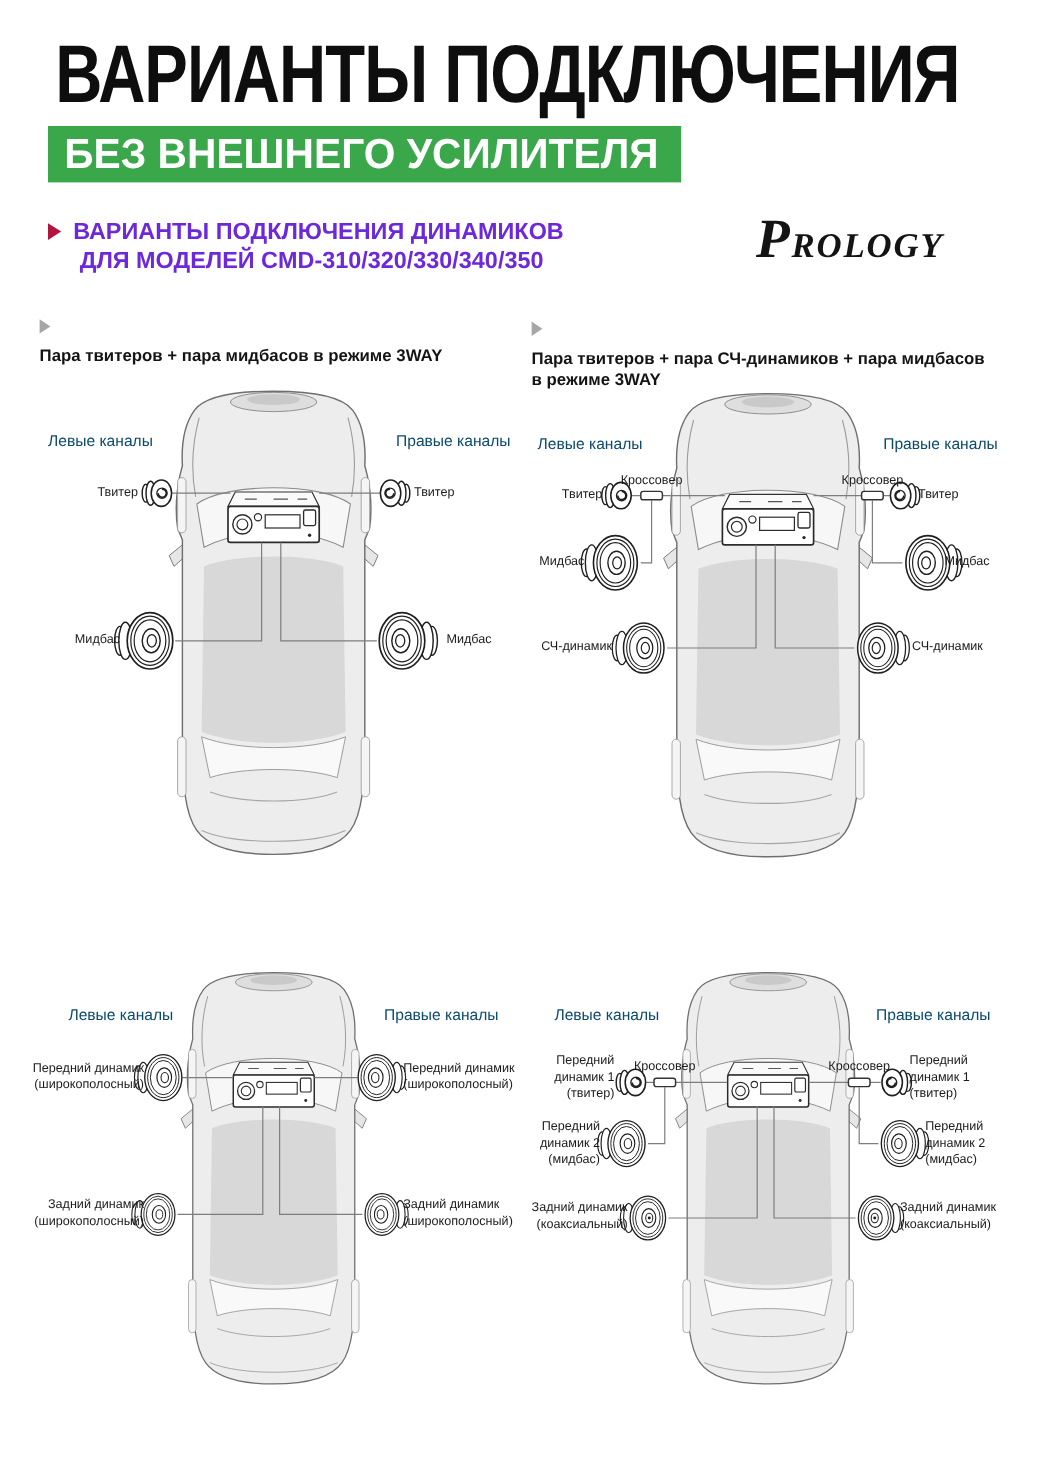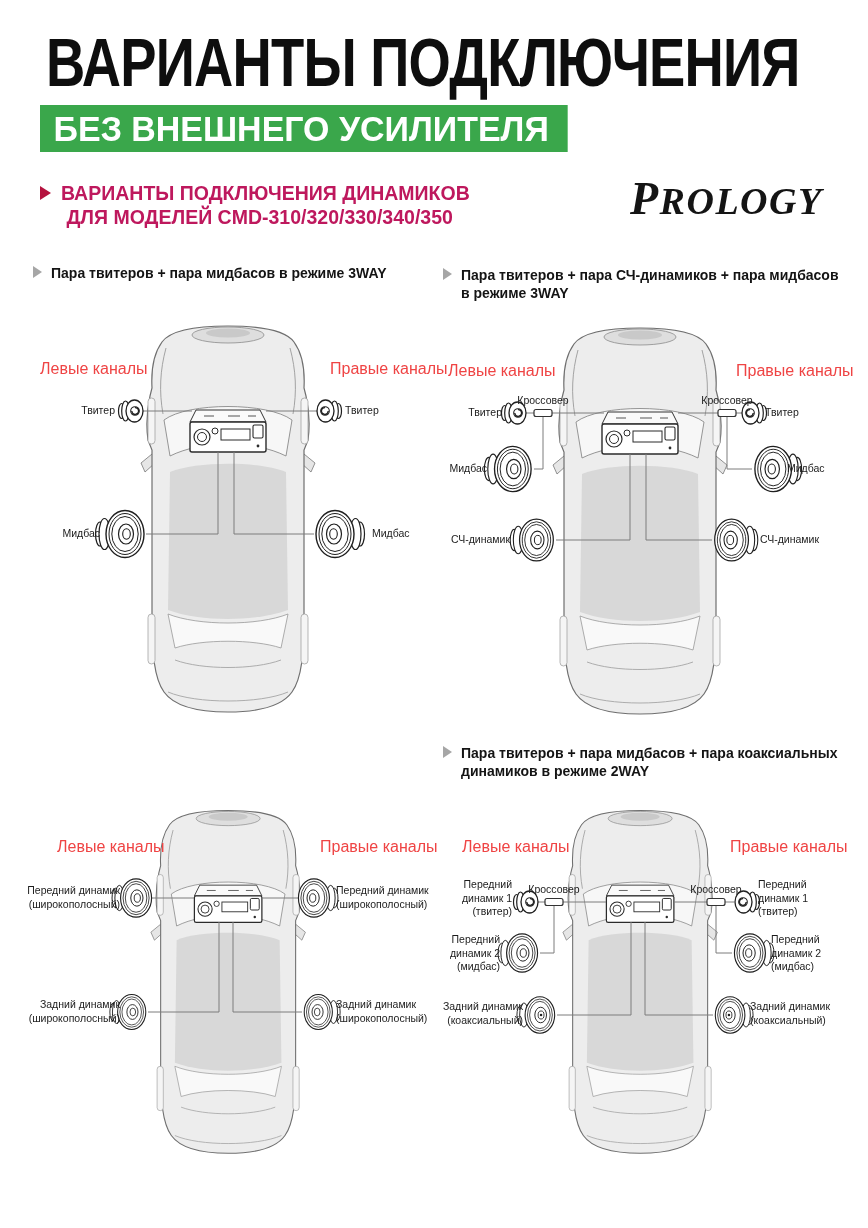--- a/index.html
+++ b/index.html
@@ -9,37 +9,37 @@
 
   
   .page-title{left:46px;top:28px;font-size:68px;font-weight:700;letter-spacing:-1px;
               color:#0e0e0e;white-space:nowrap;transform:scaleX(0.80);transform-origin:0 0;line-height:1.0;}
   .banner{left:40px;top:105px;width:530px;height:47px;background:#3aa74b;color:#fff;
           font-size:35px;font-weight:700;line-height:48px;padding-left:14px;white-space:nowrap;
           transform:scaleX(0.97);transform-origin:0 0;}
   .subtitle-row{left:40px;top:182px;display:flex;gap:10px;align-items:flex-start;}
   .bullet-red{width:0;height:0;border-top:7px solid transparent;border-bottom:7px solid transparent;
               border-left:11px solid #b5133f;margin-top:4px;flex:none;}
-  .subtitle{font-size:19.5px;font-weight:700;line-height:1.22;color:#be185d;white-space:pre-wrap;}
+  .subtitle{font-size:19.5px;font-weight:700;line-height:1.22;color:#6d28d9;white-space:pre-wrap;}
   .brand{left:630px;top:172px;font-family:"Liberation Serif","DejaVu Serif",serif;
-         font-style:italic;font-weight:700;font-size:38px;letter-spacing:1.5px;color:#141414;}
+         font-style:italic;font-weight:700;font-size:29px;letter-spacing:1.5px;color:#141414;}
   .brand::first-letter{font-size:46px;}
 
   
   .section{position:absolute;width:424px;height:478px;}
   #sec1{left:16px;top:258px;} #sec2{left:440px;top:260px;}
   #sec3{left:16px;top:738px;} #sec4{left:440px;top:738px;}
   .sec-title{position:absolute;top:6px;left:0;right:0;display:flex;gap:9px;
-             font-size:14px;font-weight:700;line-height:1.3;color:#141414;}
+             font-size:14px;font-weight:700;line-height:1.3;color:#141414;flex-direction:column;}
   .lpad{padding-left:17px;} .rpad{padding-left:3px;}
   .chev{width:0;height:0;border-top:6px solid transparent;border-bottom:6px solid transparent;
         border-left:9px solid #a6a6a6;margin-top:2px;flex:none;}
   .ml{white-space:pre-line;}
   svg.diagram{position:absolute;left:0;top:0;}
-  .chan{position:absolute;font-size:16px;color:#ef4444;white-space:nowrap;}
+  .chan{position:absolute;font-size:13px;color:#0c4a6e;white-space:nowrap;}
   .dlabel{position:absolute;font-size:10.5px;line-height:1.3;color:#1c1c1c;white-space:pre-line;}
   .tr{text-align:right;} .tc{text-align:center;}
   .wire{stroke:#7d7d7d;stroke-width:1;fill:none;}
   .xover{fill:#fff;stroke:#333;stroke-width:1.2;}
   #defs-holder{position:absolute;width:0;height:0;overflow:hidden;}
 </style>
 </head>
 <body>
 
 <svg id="defs-holder" aria-hidden="true">
@@ -247,25 +247,20 @@
         </g>
       <use href="#sym-woofer" x="56" y="190" width="44" height="50"></use>
       <g transform="translate(314,215) scale(-1,1)">
         <use href="#sym-woofer" x="-22" y="-25" width="44" height="50"></use>
         </g>
       <use href="#sym-coax" x="75" y="253" width="42" height="48"></use>
       <g transform="translate(294,277) scale(-1,1)">
         <use href="#sym-coax" x="-21" y="-24" width="42" height="48"></use>
         </g>
     </svg>
-    <div class="sec-title rpad">
-      <span class="chev"></span>
-      <span class="ml">Пара твитеров + пара мидбасов + пара коаксиальных
-динамиков в режиме 2WAY</span>
-    </div>
     <div class="chan" style="left:22px;top:100px">Левые каналы</div>
     <div class="chan" style="left:290px;top:100px">Правые каналы</div>
     <div class="dlabel tc" style="left:71px;top:145px;width:86px">Кроссовер</div>
     <div class="dlabel tc" style="left:233px;top:145px;width:86px">Кроссовер</div>
     <div class="dlabel tr" style="right:352px;top:140px">Передний
 динамик 1
 (твитер)</div>
     <div class="dlabel" style="left:318px;top:140px">Передний
 динамик 1
 (твитер)</div>

